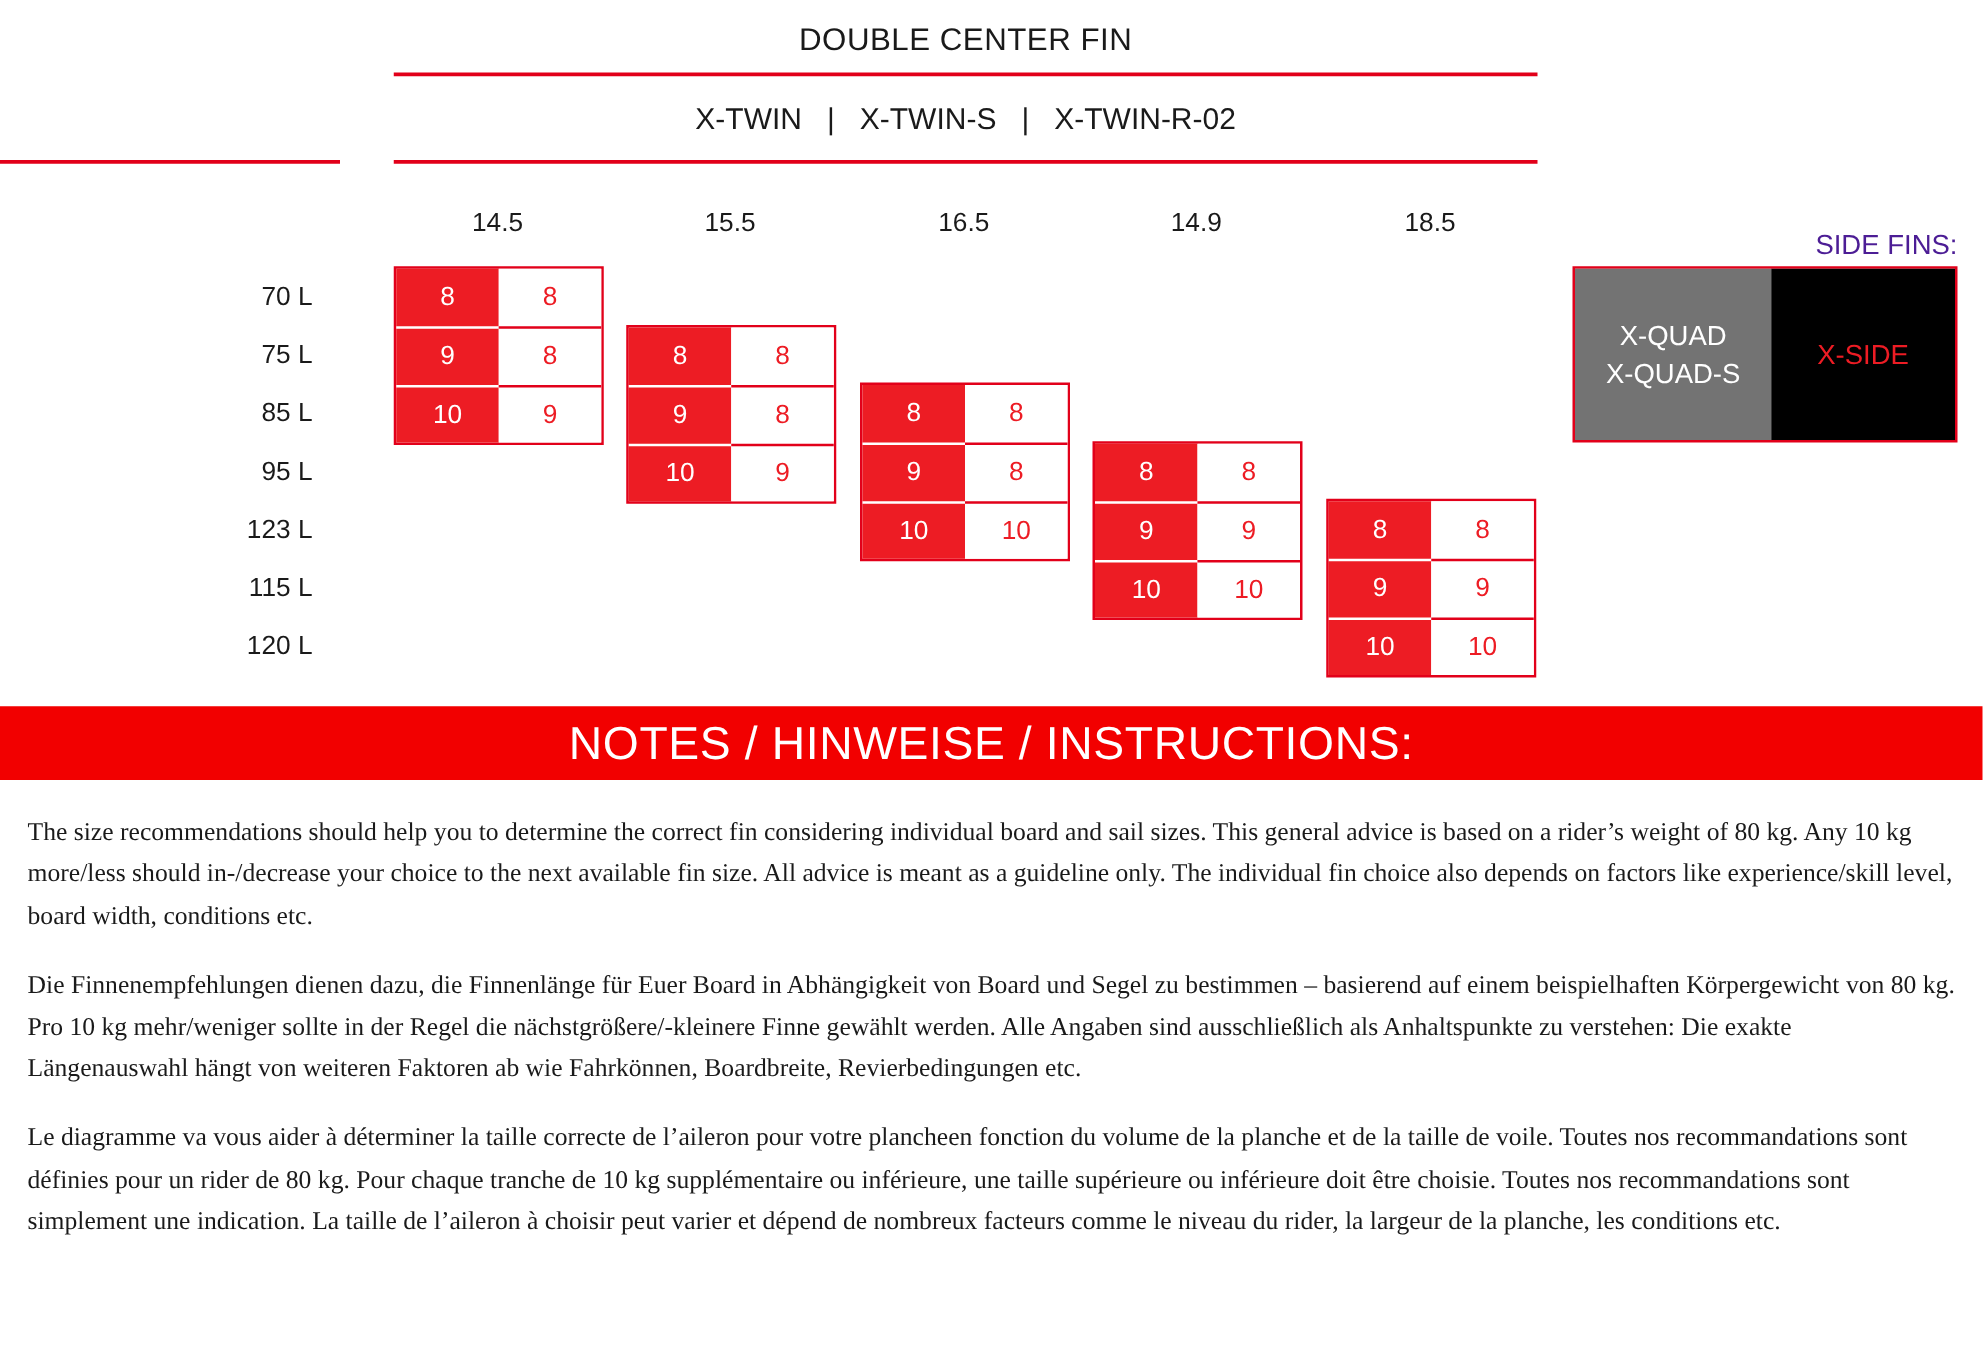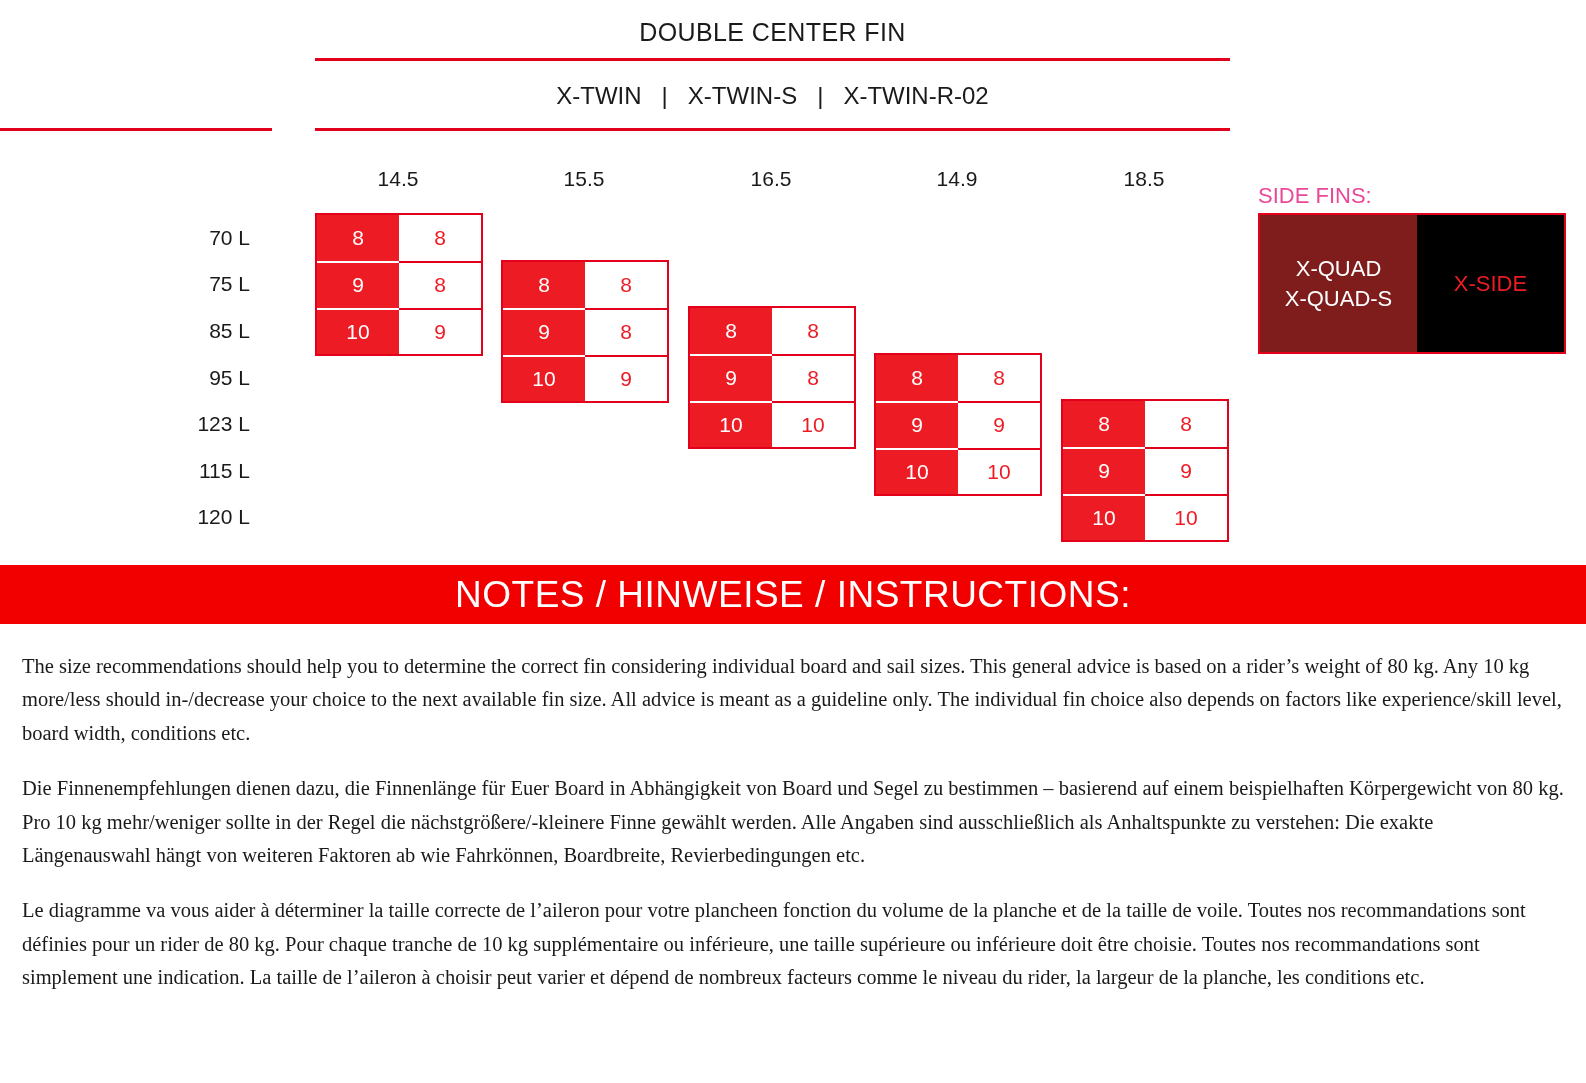--- a/index.html
+++ b/index.html
@@ -126,37 +126,37 @@
   .col-hollow .cell { color: #ed1c24; }
   .cell.sep-top { border-top: 2px solid #ffffff; }
   .col-hollow .cell.sep-top { border-top: 2px solid #e2001a; }
 
   
   .sidefins-title {
     position: absolute;
     left: 1258px;
     top: 183px;
     width: 308px;
-    text-align: left;
+    text-align: right;
     font-size: 22px;
-    color: #ec4899;
+    color: #4c1d95;
   }
   .sidefins-box {
     position: absolute;
     left: 1258px;
     top: 213px;
     width: 308px;
     height: 141px;
     box-sizing: border-box;
     border: 2px solid #e2001a;
     display: flex;
   }
   .sidefins-left {
     width: 157px;
-    background: #7f1d1d;
+    background: #737373;
     color: #ffffff;
     display: flex;
     flex-direction: column;
     align-items: center;
     justify-content: center;
     font-size: 22px;
     line-height: 1.35;
   }
   .sidefins-right {
     flex: 1;

